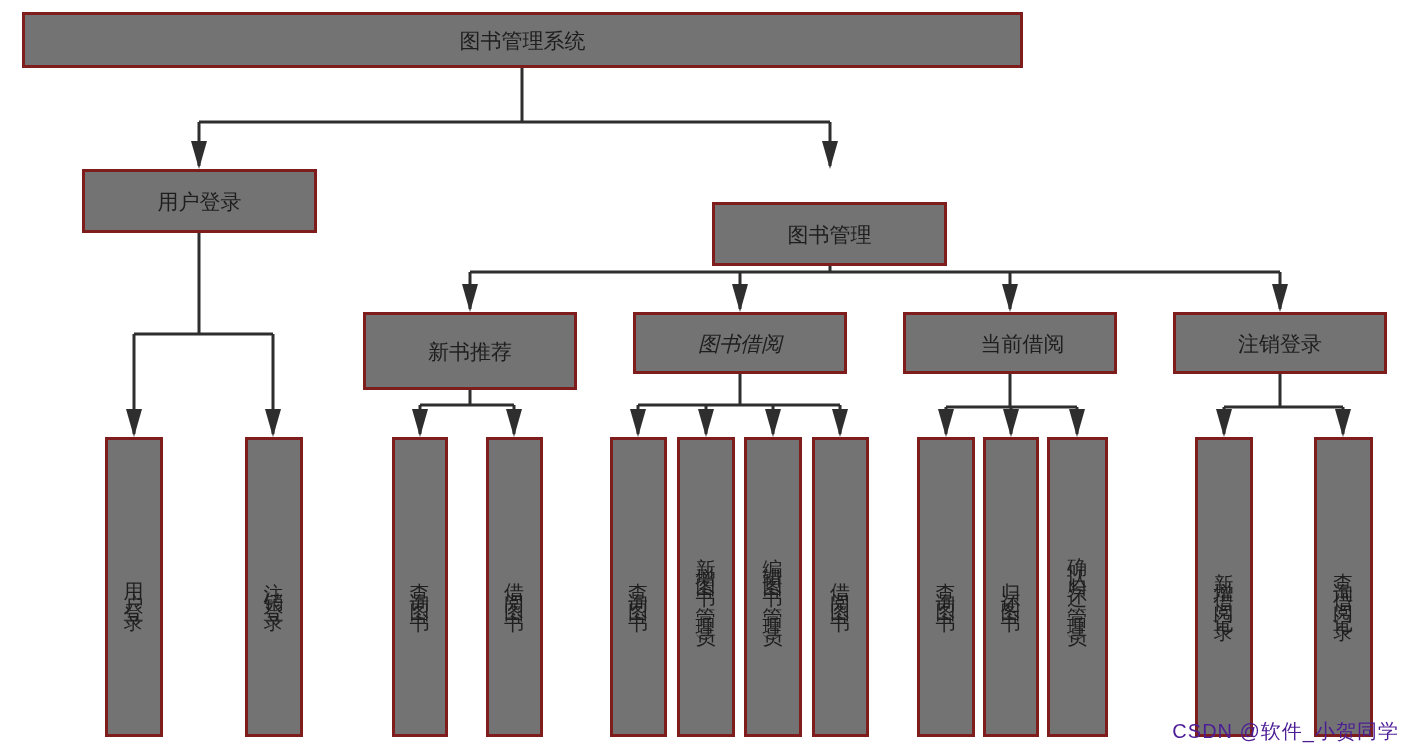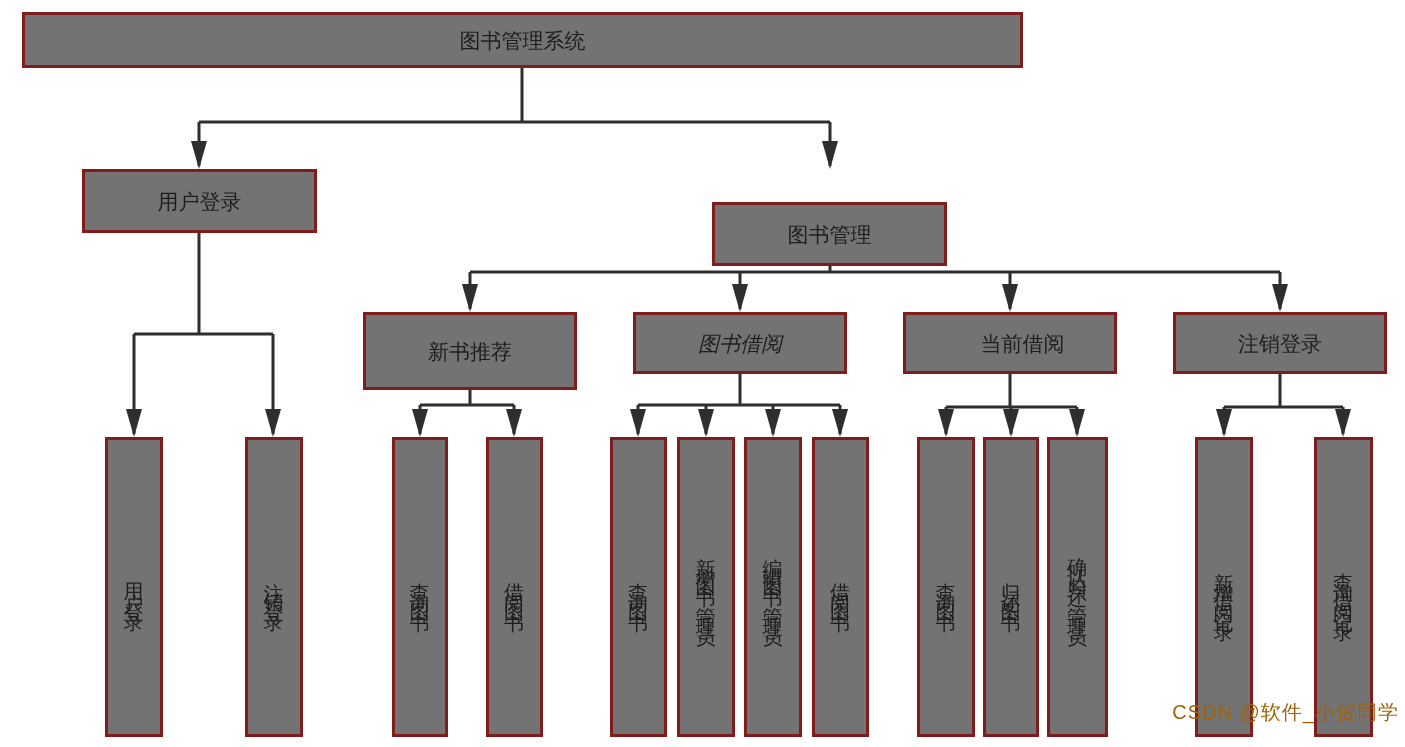--- a/index.html
+++ b/index.html
@@ -32,23 +32,23 @@
   }
   .vbox {
     writing-mode: vertical-rl;
     text-orientation: mixed;
     letter-spacing: 10px;
     font-size: 20px;
   }
   .watermark {
     position: absolute;
     right: 6px;
-    bottom: 21px;
+    bottom: 2px;
     font-size: 20px;
-    color: #a16207;
+    color: #4c1d95;
     letter-spacing: 1px;
     white-space: nowrap;
     z-index: 5;
   }
 </style>
 </head>
 <body>
 
 <div id="stage">
 

